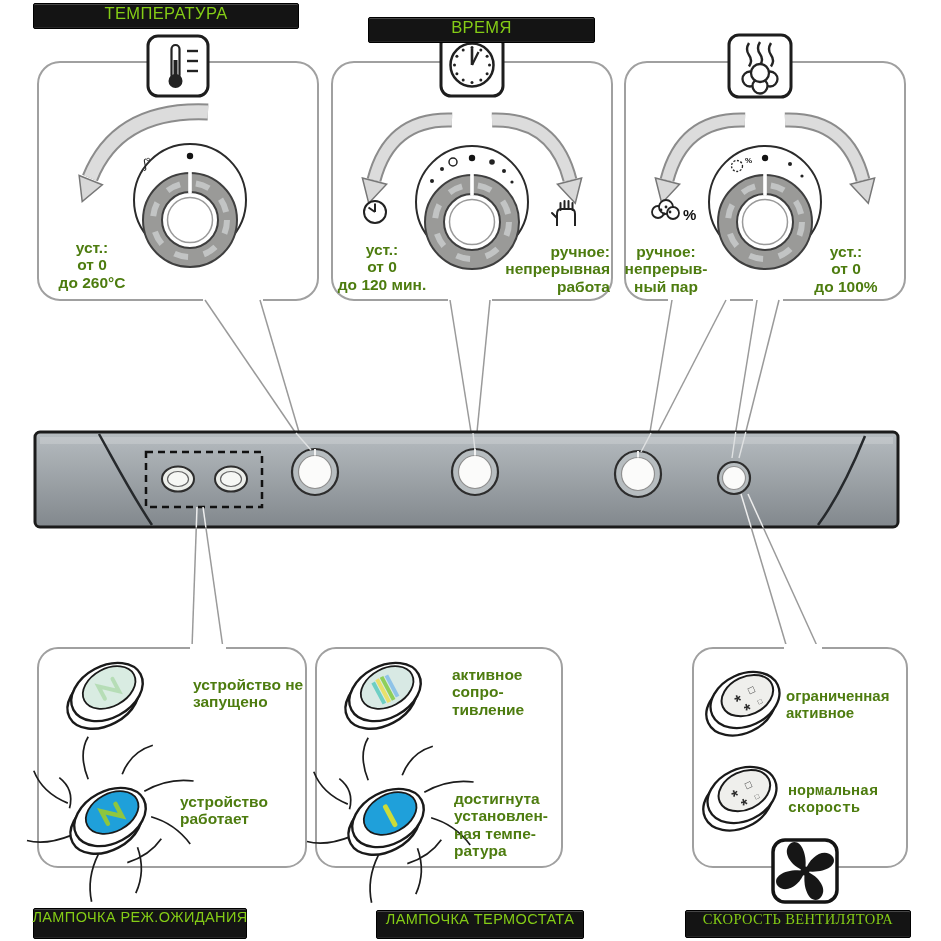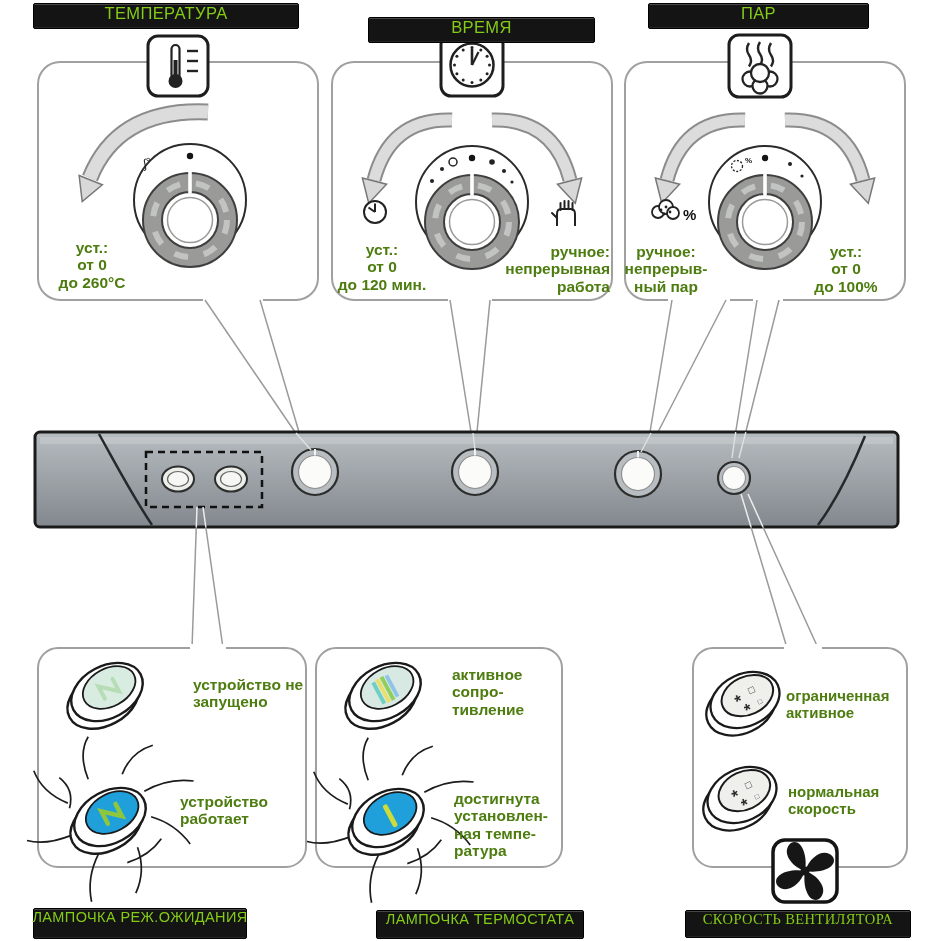--- a/index.html
+++ b/index.html
@@ -299,23 +299,20 @@
     </g>
   </g>
 </svg>
 
 <div class="bar" style="left:33px;top:3px;width:264px;height:24px;">
       <span>ТЕМПЕРАТУРА</span>
     </div>
 <div class="bar" style="left:348px;top:17px;width:225px;height:24px;margin-left:20px;">
       <span>ВРЕМЯ</span>
     </div>
-<div class="bar" style="left:648px;top:3px;width:219px;height:24px;">
-      <span>ПАР</span>
-    </div>
 
 <div class="txt c" style="left:51px;top:239px;width:82px;">уст.:
 от 0
 до 260°C</div>
 <div class="txt c" style="left:336px;top:241px;width:92px;">уст.:
 от 0
 до 120 мин.</div>
 <div class="txt r" style="left:500px;top:243px;width:110px;">ручное:
 непрерывная
 работа</div>
@@ -332,21 +329,21 @@
 сопро-
 тивление</div>
 <div class="txt l" style="left:180px;top:793px;width:112px;">устройство
 работает</div>
 <div class="txt l" style="left:454px;top:790px;width:112px;">достигнута
 установлен-
 ная темпе-
 ратура</div>
 <div class="txt l" style="left:786px;top:688px;width:122px;font-size:15px;">ограниченная
 активное</div>
-<div class="txt l" style="left:788px;top:784px;width:114px;font-size:15px;">нормальная
+<div class="txt l" style="left:788px;top:784px;width:114px;font-size:15px;font-family:Liberation Mono, monospace;">нормальная
 скорость</div>
 
 <div class="bar small" style="left:33px;top:908px;width:212px;height:29px;">
       <span>ЛАМПОЧКА РЕЖ.ОЖИДАНИЯ</span>
     </div>
 <div class="bar small" style="left:336px;top:910px;width:206px;height:27px;margin-left:40px;">
       <span>ЛАМПОЧКА ТЕРМОСТАТА</span>
     </div>
 <div class="bar small" style="left:685px;top:910px;width:224px;height:26px;font-family:Liberation Serif, serif;">
       <span>СКОРОСТЬ ВЕНТИЛЯТОРА</span>

